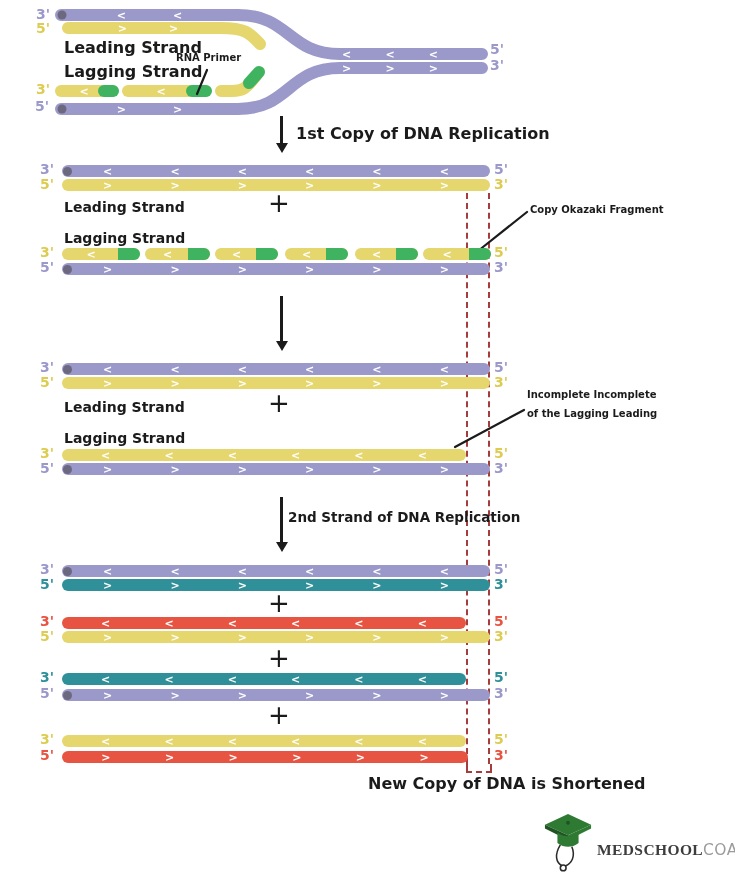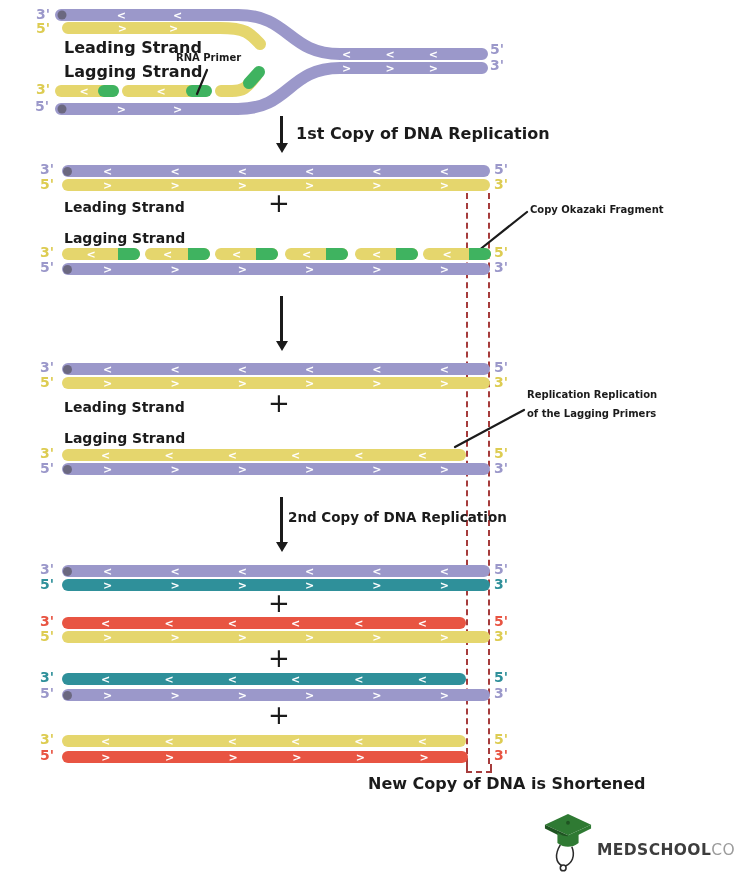--- a/index.html
+++ b/index.html
@@ -40,21 +40,21 @@
   .step-arrow{position:absolute;width:2.5px;background:var(--ink);z-index:1;}
   .step-arrow::after{content:"";position:absolute;bottom:-9px;left:-4.5px;
      border-left:6px solid transparent;border-right:6px solid transparent;border-top:10px solid var(--ink);}
 
   .dashv{position:absolute;width:0;border-left:2.5px dashed var(--dashed_red);z-index:1;}
   .dashhook{position:absolute;border-left:2.5px dashed var(--dashed_red);border-right:2.5px dashed var(--dashed_red);
             border-bottom:2.5px dashed var(--dashed_red);z-index:1;}
 
   .logo{position:absolute;left:543px;top:812px;display:flex;align-items:center;z-index:4;}
   .logo-text{margin-left:4px;font-size:15.5px;letter-spacing:0.4px;margin-top:16px;}
-  .logo-bold{font-weight:700;color:var(--logo_text);}
+  .logo-bold{font-weight:700;color:var(--logo_text);font-family:Liberation Serif, serif;}
   .logo-light{font-weight:400;color:var(--logo_text_light);}
 </style>
 </head>
 <body>
 
 <div id="canvas">
 
   <div class="dashv" style="left:466px;top:193px;height:571px;"></div>
   <div class="dashv" style="left:488px;top:193px;height:571px;"></div>
   <div class="dashhook" style="left:466px;top:764px;width:22px;height:7px;"></div>
@@ -227,25 +227,25 @@
       <span class="chev">&gt;</span>
       <span class="chev">&gt;</span>
       <span class="chev">&gt;</span>
       <span class="chev">&gt;</span>
     </div>
   <div class="plbl t-yellow" style="left:40px;top:446px;">3'</div>
   <div class="plbl t-purple" style="left:40px;top:461px;">5'</div>
   <div class="plbl t-yellow" style="left:494px;top:446px;">5'</div>
   <div class="plbl t-purple" style="left:494px;top:461px;">3'</div>
 
-  <div class="hand sz15" style="left:527px;top:389px;">Replication Replication</div>
-  <div class="hand sz15" style="left:527px;top:408px;">of the Lagging Primers</div>
+  <div class="hand sz15" style="left:527px;top:389px;">Incomplete Incomplete</div>
+  <div class="hand sz15" style="left:527px;top:408px;">of the Lagging Leading</div>
 
   <div class="step-arrow" style="left:280px;top:497px;height:46px;"></div>
-  <div class="hand sz13" style="left:288px;top:509px;">2nd Copy of DNA Replication</div>
+  <div class="hand sz13" style="left:288px;top:509px;">2nd Strand of DNA Replication</div>
 
   <div class="strand c-purple dot" style="left:62px;top:565px;width:428px;">
       <span class="chev">&lt;</span>
       <span class="chev">&lt;</span>
       <span class="chev">&lt;</span>
       <span class="chev">&lt;</span>
       <span class="chev">&lt;</span>
       <span class="chev">&lt;</span>
     </div>
   <div class="strand c-teal" style="left:62px;top:579px;width:428px;">

